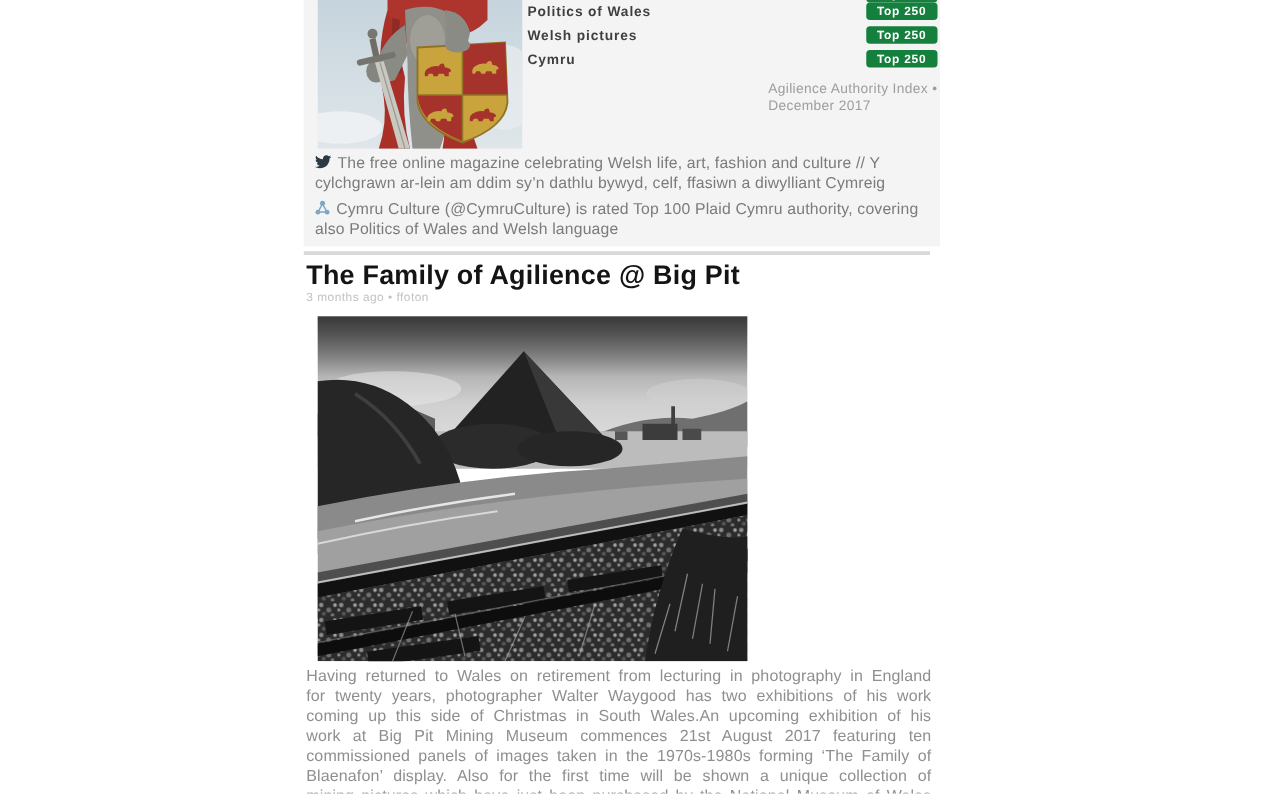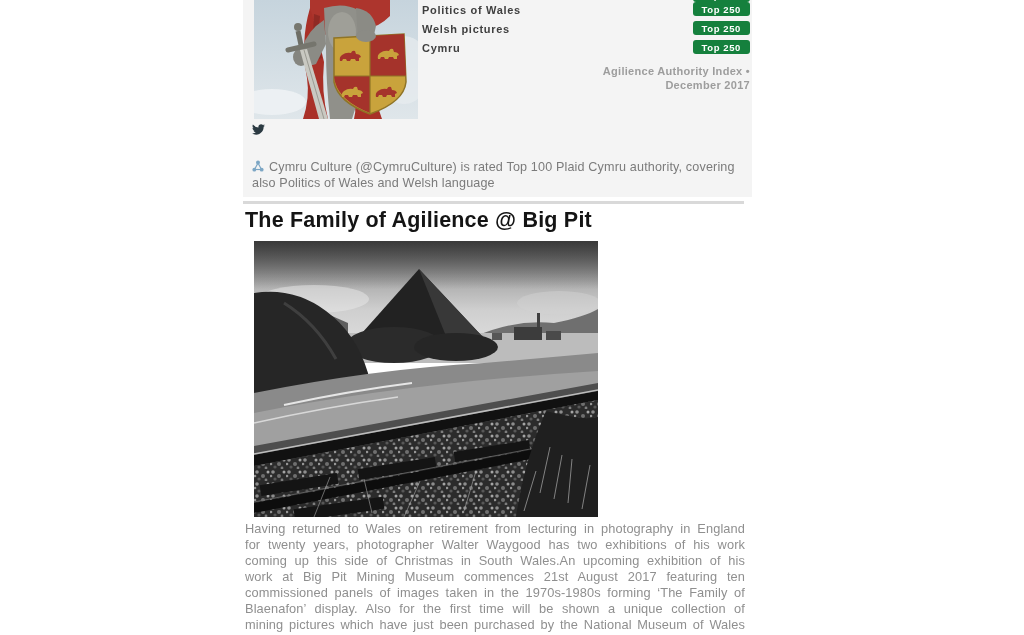--- a/index.html
+++ b/index.html
@@ -23,22 +23,22 @@
     font-size:11px; font-weight:bold; color:#3f3f3f; letter-spacing:.7px;
   }
   .badge {
     background:#15803d; color:#ffffff; font-size:9.5px; font-weight:bold;
     letter-spacing:.6px; border-radius:3px; padding:3px 9px 2px; line-height:9px;
     white-space:nowrap;
   }
   .badge-partial { position:absolute; right:2px; top:-12px; }
 
   .credit {
-    position:absolute; right:2px; top:64px; text-align:right;
-    font-size:11px; line-height:14px; color:#9d9d9d; letter-spacing:.3px;font-weight:bold;
+    position:absolute; right:2px; top:64px; text-align:left;
+    font-size:11px; line-height:14px; color:#9d9d9d; letter-spacing:.3px;
   }
 
   .bio-para {
     position:absolute; left:9px; width:494px;
     font-size:12.6px; line-height:15px; color:#7b7b7b; letter-spacing:.15px;
   }
   .bio-tweet { top:123px; }
   .bio-note  { top:160px; }
   .inline-icon { display:inline-block; vertical-align:-1px; margin-right:5px; }
 
@@ -137,41 +137,42 @@
     <div class="credit">
       <div>Agilience Authority Index •</div>
       <div>December 2017</div>
     </div>
 
     <p class="bio-para bio-tweet">
       <span class="inline-icon">
         <svg width="13" height="11" viewBox="0 0 24 20">
           <path fill="#2b3a42" d="M24,2.4 C23.1,2.8 22.2,3 21.2,3.2 C22.2,2.6 23,1.6 23.4,0.5 C22.4,1.1 21.4,1.5 20.3,1.7 C19.4,0.7 18.1,0.1 16.7,0.1 C14,0.1 11.8,2.3 11.8,5 C11.8,5.4 11.8,5.8 11.9,6.1 C7.7,5.9 4.1,3.9 1.7,0.9 C1.2,1.7 1,2.5 1,3.4 C1,5.1 1.9,6.6 3.2,7.5 C2.4,7.5 1.6,7.3 1,6.9 L1,7 C1,9.4 2.7,11.4 4.9,11.8 C4.5,11.9 4.1,12 3.6,12 C3.3,12 3,12 2.7,11.9 C3.3,13.9 5.1,15.3 7.3,15.3 C5.6,16.6 3.5,17.4 1.2,17.4 C0.8,17.4 0.4,17.4 0,17.3 C2.2,18.7 4.8,19.5 7.5,19.5 C16.6,19.5 21.5,12 21.5,5.5 L21.5,4.9 C22.5,4.2 23.3,3.3 24,2.4 Z"></path>
         </svg>
-      </span>
+      </span><span>The free online magazine celebrating Welsh life, art, fashion and culture // Y cylchgrawn ar-lein am ddim sy’n dathlu bywyd, celf, ffasiwn a diwylliant Cymreig</span>
     </p>
 
     <p class="bio-para bio-note">
       <span class="inline-icon">
         <svg width="12" height="12" viewBox="0 0 12 12">
           <line x1="6" y1="3" x2="2.5" y2="9.5" stroke="#7ca6c4" stroke-width="1.2"></line>
           <line x1="6" y1="3" x2="9.5" y2="9.5" stroke="#7ca6c4" stroke-width="1.2"></line>
           <line x1="2.5" y1="9.5" x2="9.5" y2="9.5" stroke="#7ca6c4" stroke-width="1.2"></line>
           <circle cx="6" cy="2.5" r="2" fill="#7ca6c4"></circle>
           <circle cx="2.3" cy="9.7" r="1.9" fill="#7ca6c4"></circle>
           <circle cx="9.7" cy="9.7" r="1.9" fill="#7ca6c4"></circle>
         </svg>
       </span><span>Cymru Culture (@CymruCulture) is rated Top 100 Plaid Cymru authority, covering also Politics of Wales and Welsh language</span>
     </p>
   </section>
 
   <div class="divider"></div>
 
   <section class="article">
     <h1 class="article-title">The Family of Agilience @ Big Pit</h1>
+    <div class="article-meta">3 months ago • ffoton</div>
 
     <div class="photo-wrap">
       <svg width="344" height="276" viewBox="0 0 344 276">
         <defs>
           <linearGradient id="pSky" x1="0" y1="0" x2="0" y2="1">
             <stop offset="0" stop-color="#7a7a7a"></stop>
             <stop offset=".6" stop-color="#cfcfcf"></stop>
             <stop offset="1" stop-color="#e2e2e2"></stop>
           </linearGradient>
           <linearGradient id="pVign" x1="0" y1="0" x2="0" y2="1">

